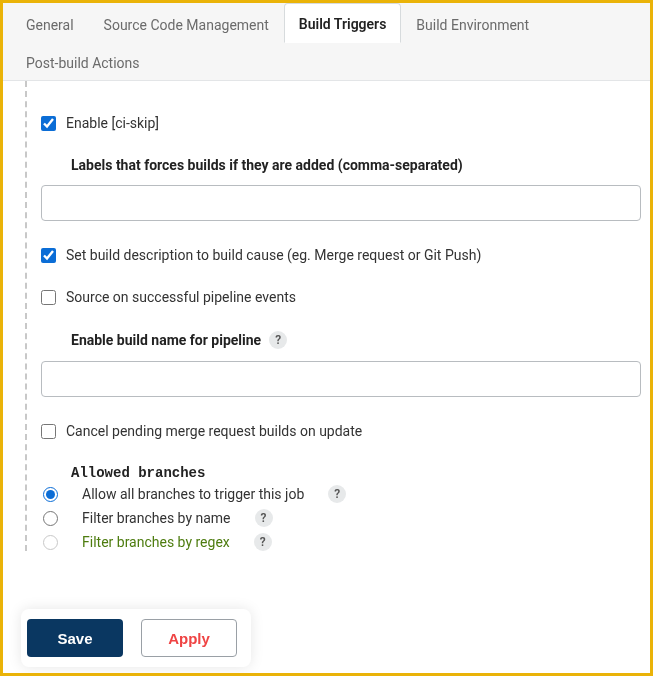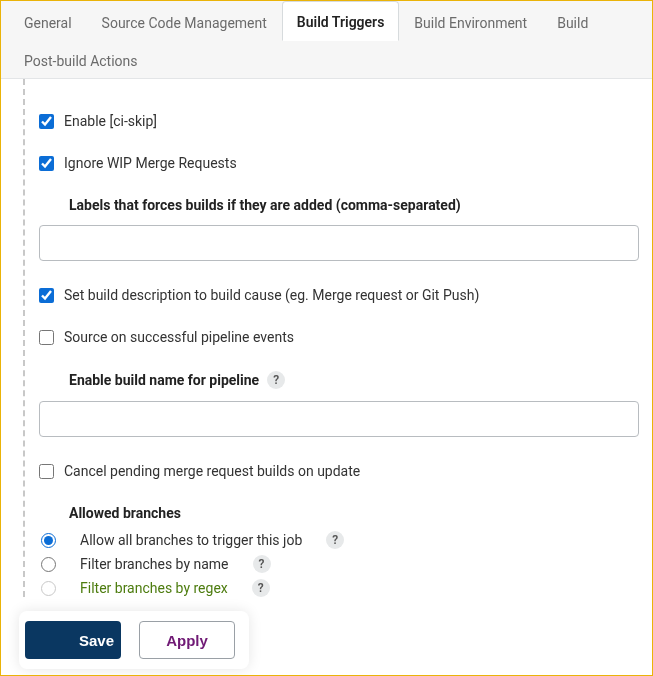--- a/index.html
+++ b/index.html
@@ -6,21 +6,21 @@
   body {
     margin: 0;
     font-family: -apple-system, BlinkMacSystemFont, "Segoe UI", Roboto, Helvetica, Arial, sans-serif;
     font-size: 14px;
     color: #333;
     background: #fff;
   }
   .wrap {
     width: 653px;
     height: 676px;
-    border: 1px solid #eab308;
+    border: 3px solid #eab308;
     position: relative;
     overflow: hidden;
   }
   .tabs {
     background: #f6f6f6;
     border-bottom: 1px solid #e3e5e7;
     padding: 0 8px;
     display: flex;
     flex-wrap: wrap;
     align-items: flex-end;
@@ -124,54 +124,48 @@
     min-width: 96px;
     border-radius: 4px;
     font-size: 15px;
     font-weight: 600;
     cursor: pointer;
     border: 1px solid transparent;
   }
   .btn-primary {
     background: #0a3761;
     color: #fff;
-    text-align: right;
   }
   .btn-secondary {
     background: #fff;
-    color: #701a75;
+    color: #ef4444;
     border: 1px solid #9aa0a6;
   }
 </style>
 </head>
 <body>
 
 <div class="wrap">
   <div class="tabs">
     <div class="tab">General</div>
     <div class="tab">Source Code Management</div>
     <div class="tab active">Build Triggers</div>
     <div class="tab">Build Environment</div>
-    <div class="tab">Build</div>
     <div class="tab">Post-build Actions</div>
   </div>
 
   <div class="content">
     <div class="vline"></div>
     <div class="section">
 
       <div class="row">
         <input type="checkbox" checked="" style="">
         <span>Enable [ci-skip]</span>
       </div>
 
-      <div class="row">
-        <input type="checkbox" checked="" style="">
-        <span>Ignore WIP Merge Requests</span>
-      </div>
 
       <div class="label-heading">Labels that forces builds if they are added (comma-separated)</div>
       <input class="text-input" type="text" value="" style="">
 
       <div class="row">
         <input type="checkbox" checked="" style="">
         <span>Set build description to build cause (eg. Merge request or Git Push)</span>
       </div>
 
       <div class="row">
@@ -183,21 +177,21 @@
         <span>Enable build name for pipeline</span>
         <span class="help">?</span>
       </div>
       <input class="text-input" type="text" value="" style="">
 
       <div class="row">
         <input type="checkbox" style="">
         <span>Cancel pending merge request builds on update</span>
       </div>
 
-      <div class="label-heading" style="margin-bottom:10px;">Allowed branches</div>
+      <div class="label-heading" style="margin-bottom:4px;font-family:Liberation Mono, monospace;">Allowed branches</div>
 
       <div class="radio-row">
         <input type="radio" name="ab" checked="" style="">
         <span class="rlabel">Allow all branches to trigger this job</span>
         <span class="help">?</span>
       </div>
       <div class="radio-row">
         <input type="radio" name="ab" style="">
         <span class="rlabel">Filter branches by name</span>
         <span class="help">?</span>

